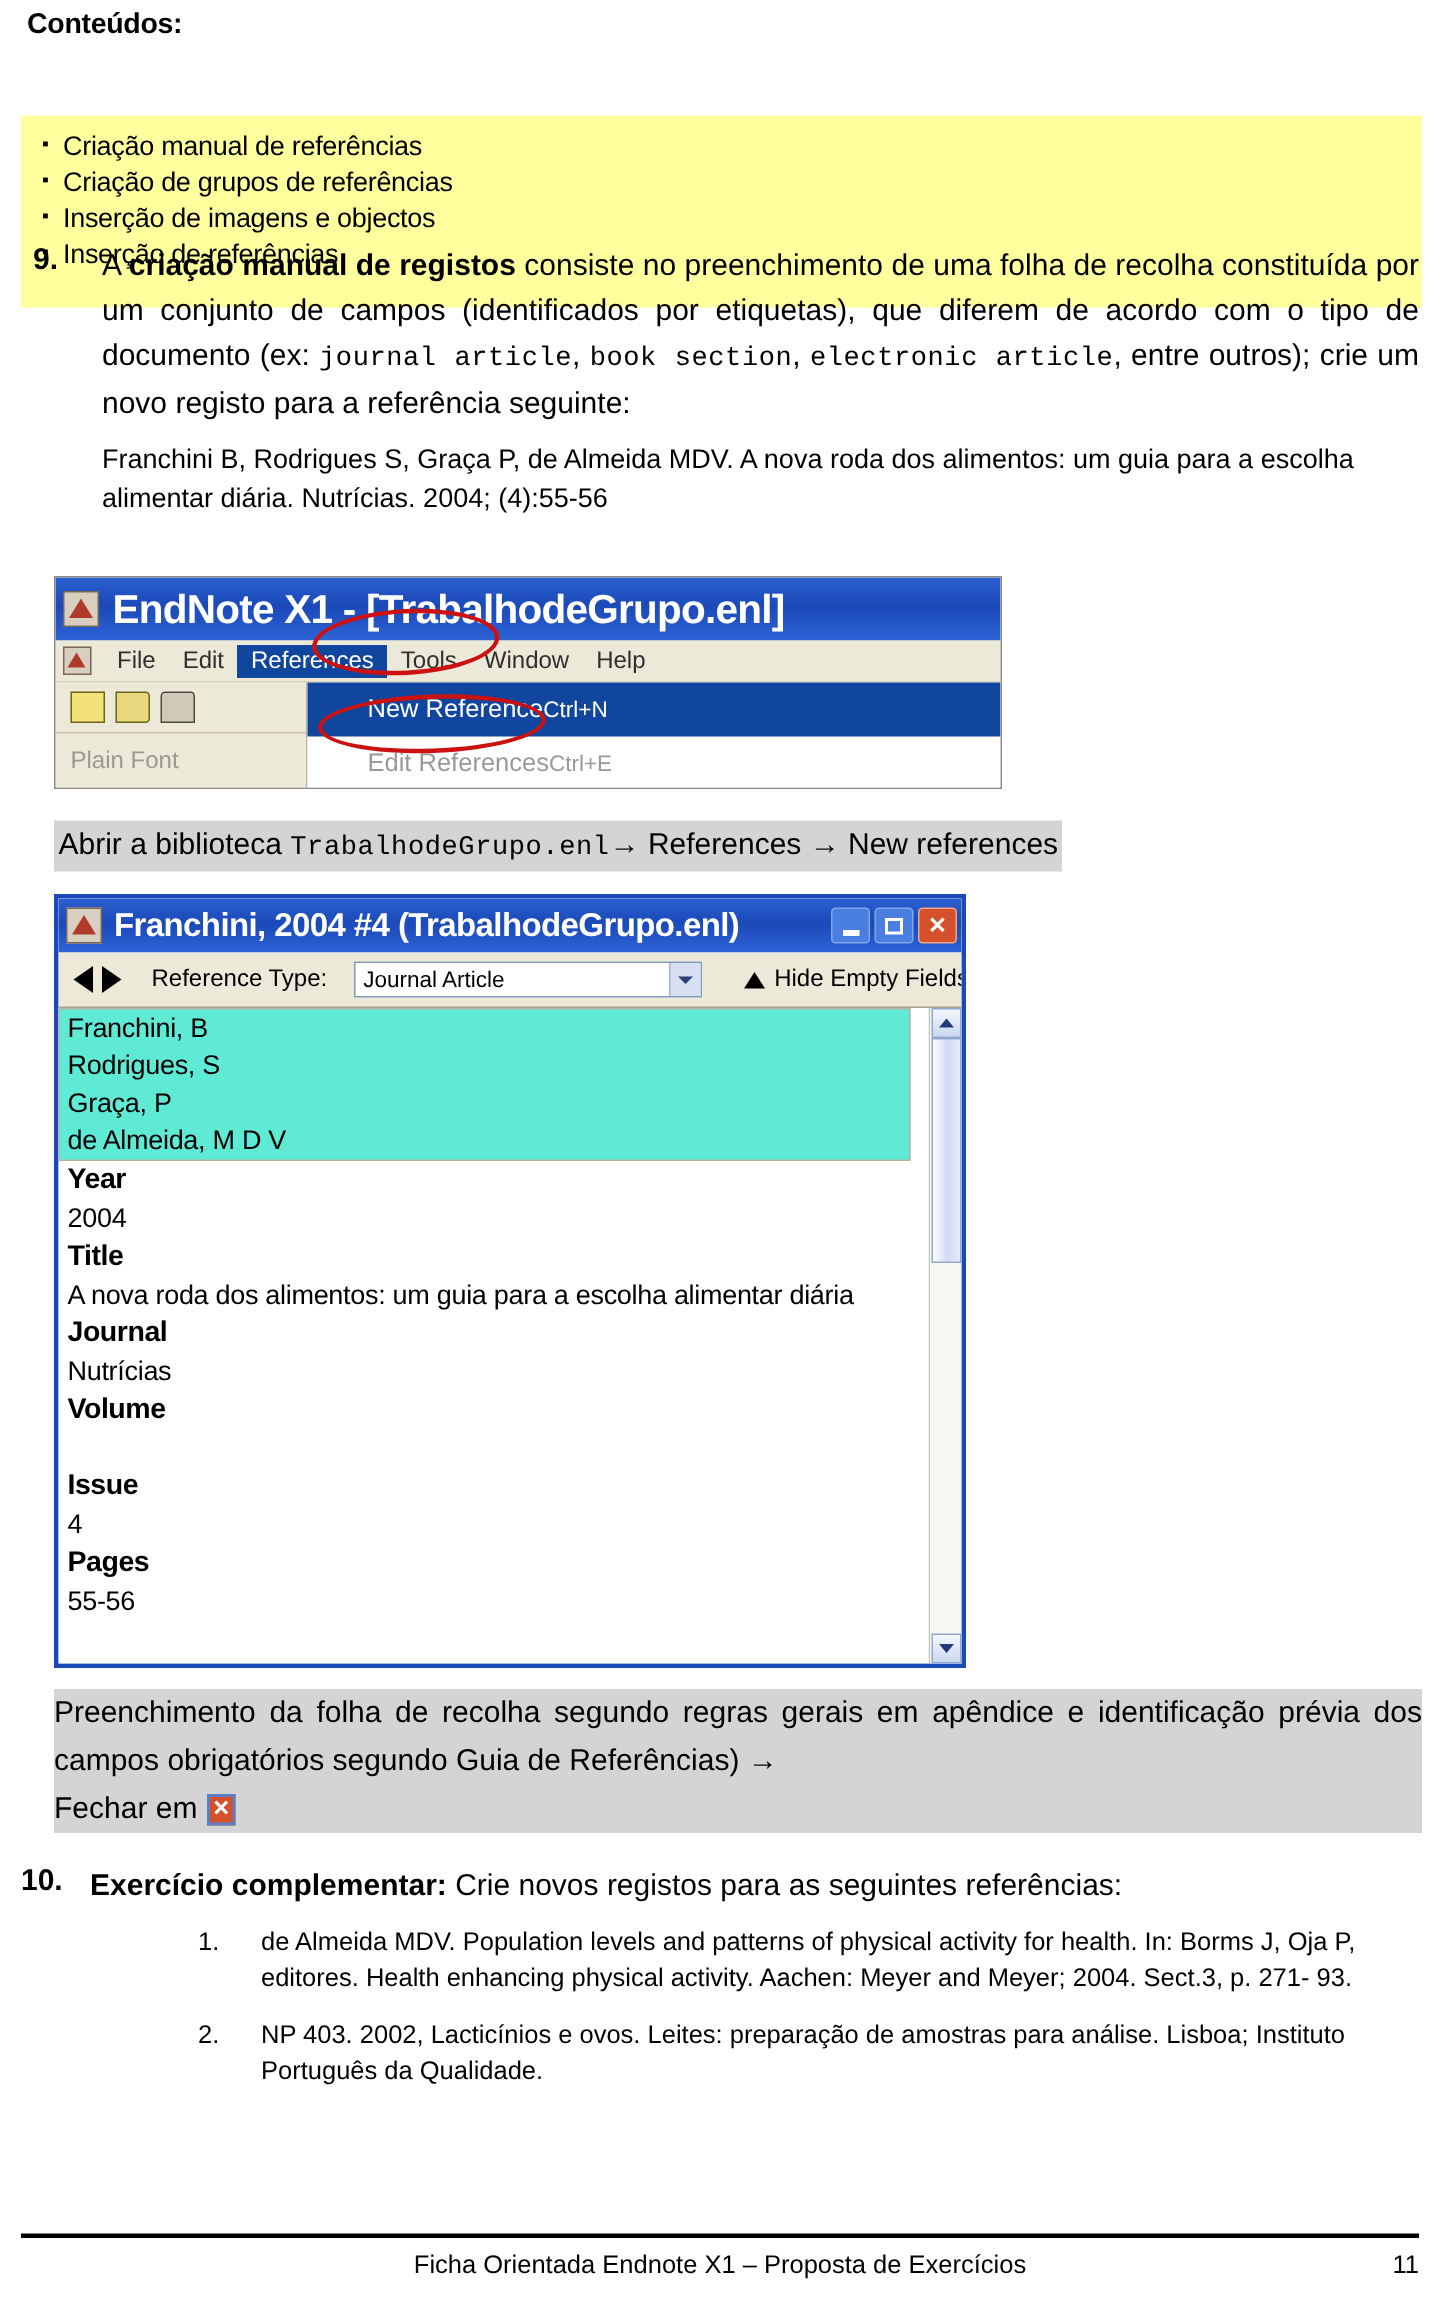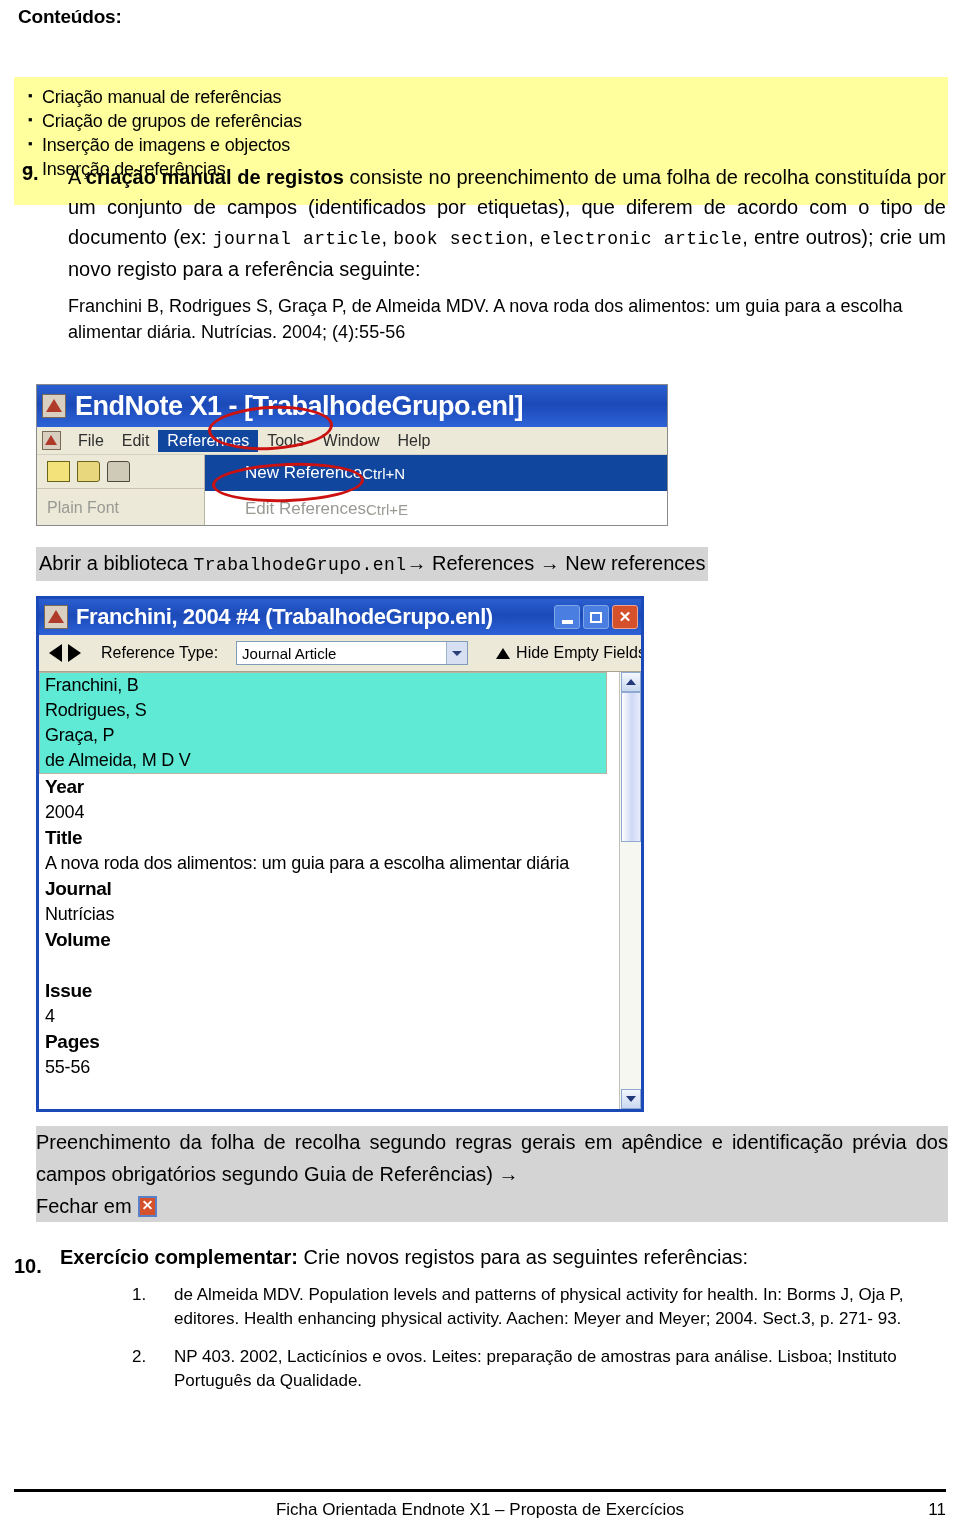--- a/index.html
+++ b/index.html
@@ -427,21 +427,21 @@
   .close-icon-mini:after  { transform: rotate(-45deg); }
 
   
   .item10 {
     position: absolute;
     left: 14px;
     top: 1243px;
     width: 932px;
   }
   .item10-num {
-    position:absolute; left:0; top:12px;
+    position:absolute; left:0; top:0;
     font-size:20px; font-weight:bold;
   }
   .item10-head {
     margin-left: 46px;
     font-size: 20px;
     line-height: 28px;
   }
   .item10-head b { font-weight:bold; }
   .sublist {
     margin: 12px 0 0 0;

